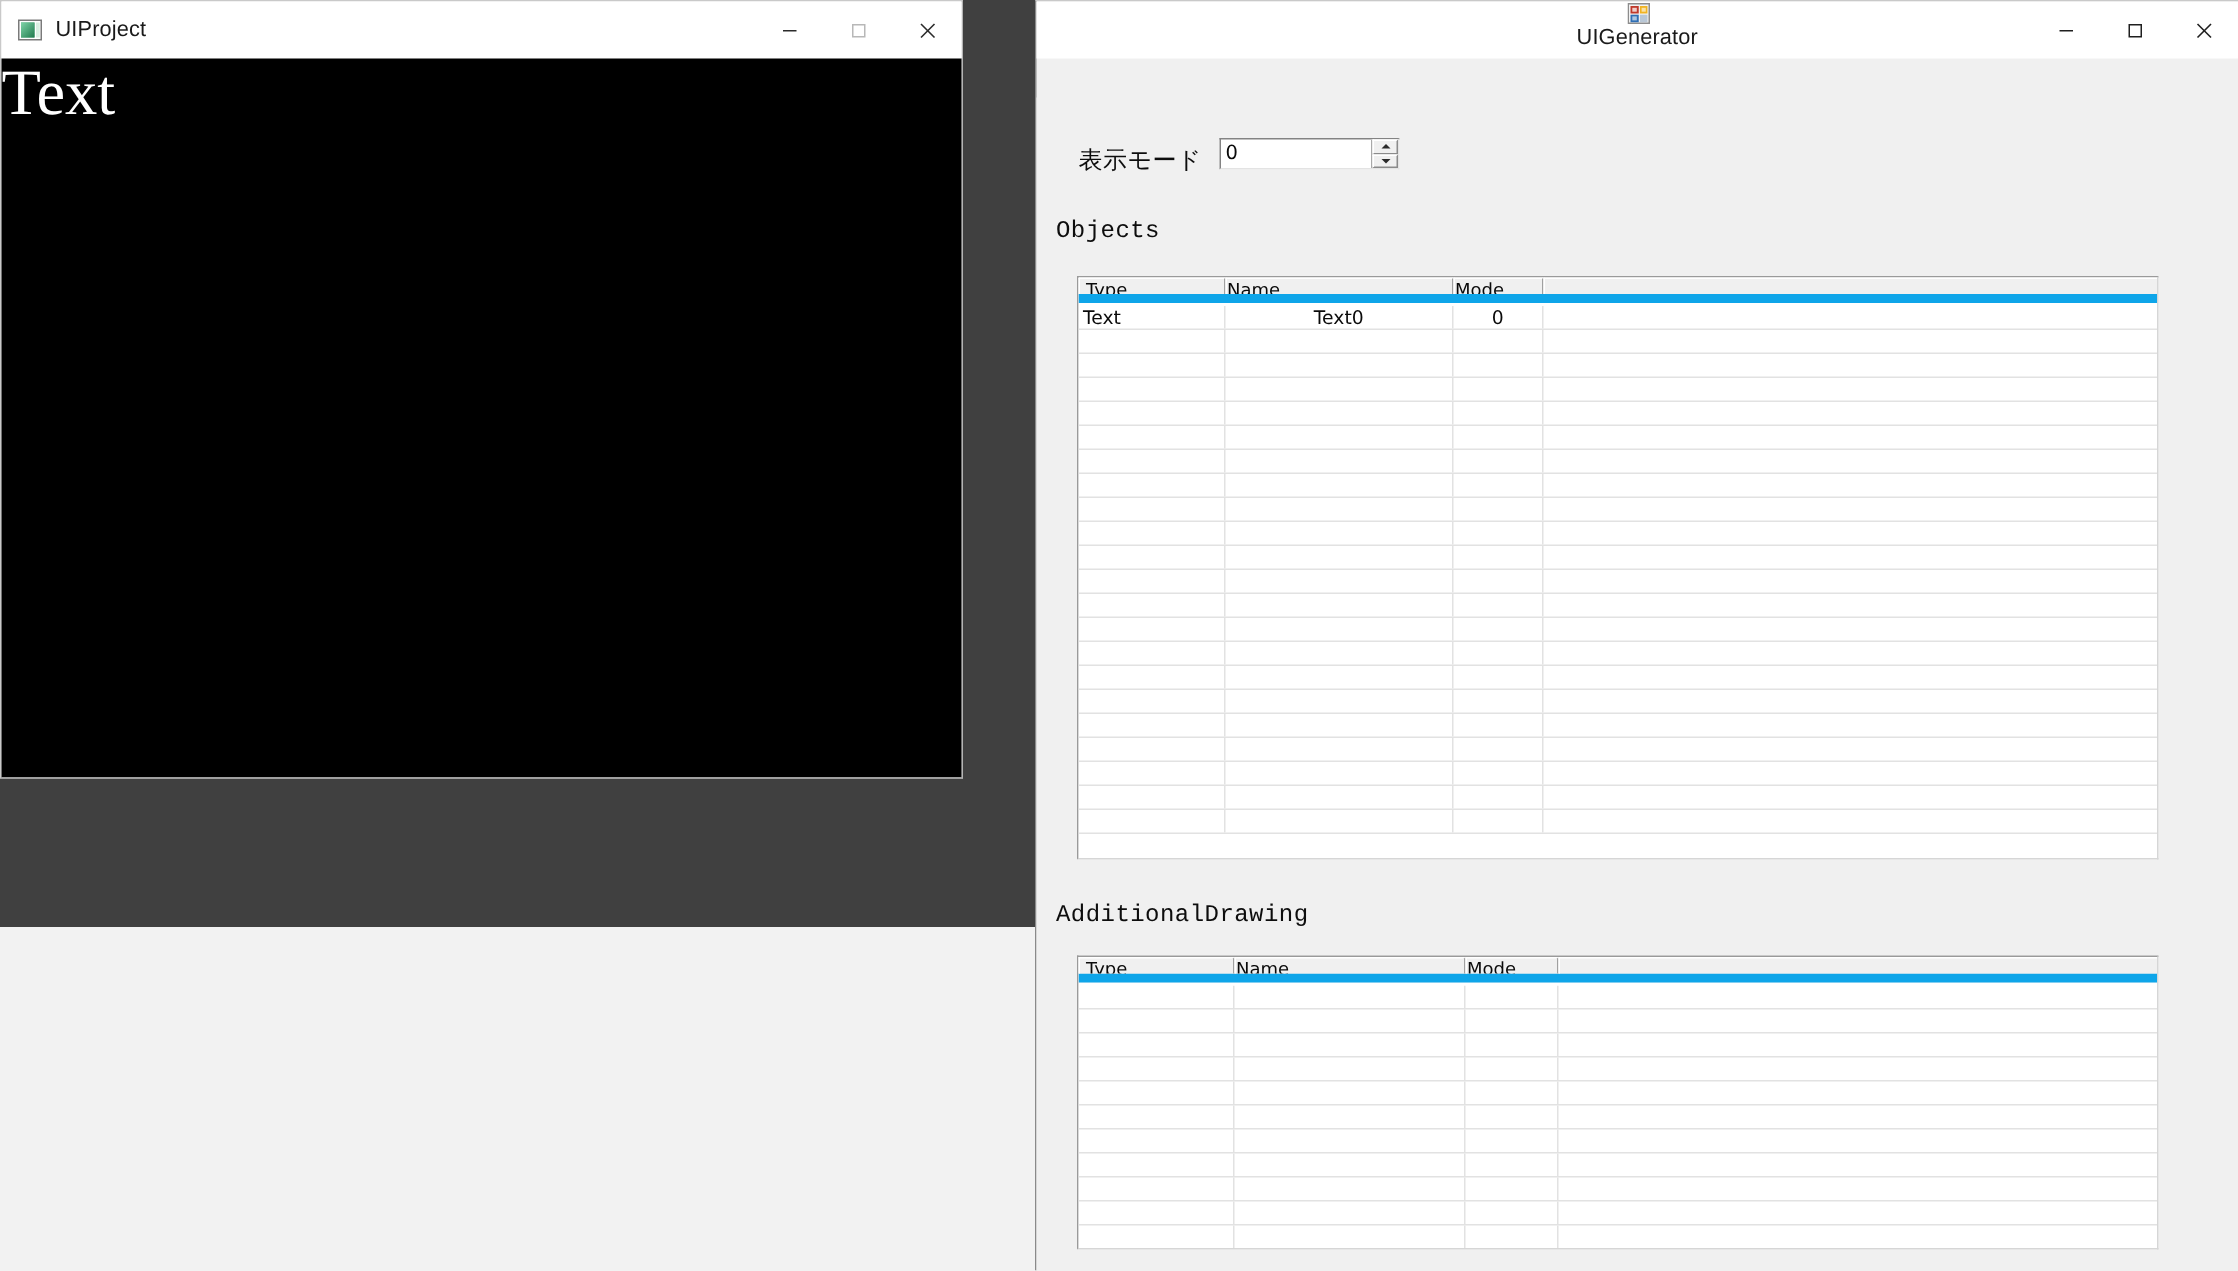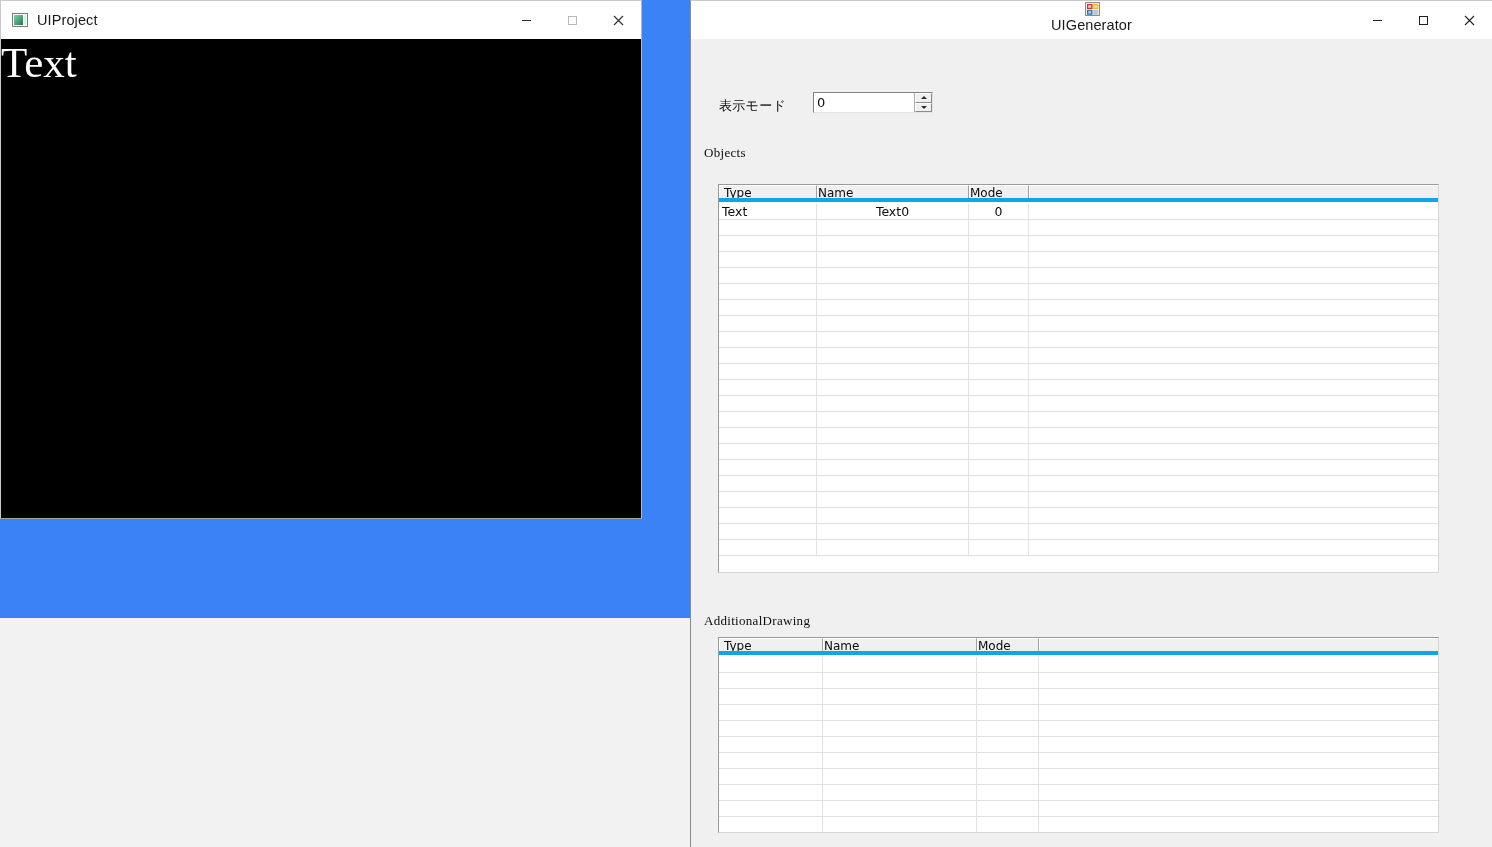--- a/index.html
+++ b/index.html
@@ -9,21 +9,21 @@
     width: 1492px;
     height: 847px;
     overflow: hidden;
     font-family: "Liberation Sans", sans-serif;
   }
 
   #root {
     position: relative;
     width: 1492px;
     height: 618px;
-    background: #3b82f6;
+    background: #404040;
   }
 
   
   .window {
     position: absolute;
     background: #ffffff;
     box-sizing: border-box;
   }
   .titlebar {
     position: relative;
@@ -132,22 +132,22 @@
     top: 64px;
     width: 801px;
     height: 782px;
     background: #f0f0f0;
     box-sizing: border-box;
   }
 
   
   .form-label {
     position: absolute;
-    font-family: Liberation Serif, serif;
-    font-size: 13px;
+    font-family: Liberation Mono, monospace;
+    font-size: 16px;
     color: #0d0d0d;
     white-space: nowrap;
     letter-spacing: 0.3px;
   }
 
   
   #mode-spinner {
     position: absolute;
     left: 122px;
     top: 27px;
@@ -218,21 +218,21 @@
     width: 100%;
     height: 100%;
     box-sizing: border-box;
     background: #ffffff;
   }
   .grid-header {
     display: flex;
     height: 17px;
     background: #f0f0f0;
     box-sizing: border-box;
-    border-bottom: 4px solid #0ea5e9;
+    border-bottom: 6px solid #0ea5e9;
   }
   .hcell {
     box-sizing: border-box;
     background: #f0f0f0;
     border-right: 1px solid #a0a0a0;
     border-top: 1px solid #ffffff;
     border-left: 1px solid #ffffff;
     font-family: "DejaVu Sans", sans-serif;
     font-size: 12px;
     color: #0a0a0a;
@@ -526,21 +526,21 @@
               <div class="grow">
                 <div class="gcell c0 left"></div>
                 <div class="gcell c1 center"></div>
                 <div class="gcell c2 center"></div>
                 <div class="gcell c3 left filler"></div>
               </div>
             </div>
         </div>
       </div>
 
-      <span class="form-label" style="left:13px; top:536px;margin-top:12px;">AdditionalDrawing</span>
+      <span class="form-label" style="left:13px; top:536px;">AdditionalDrawing</span>
 
       <div class="grid gridB" id="grid-additional" style="left:27px; top:572px; width:721px; height:196px;">
         <div class="grid-inner">
           <div class="grid-header">
             <div class="hcell c0 left">Type</div>
             <div class="hcell c1 center">Name</div>
             <div class="hcell c2 center">Mode</div>
             <div class="hcell c3 filler"></div>
           </div>
           <div class="grid-rows" id="additional-grid-rows">

